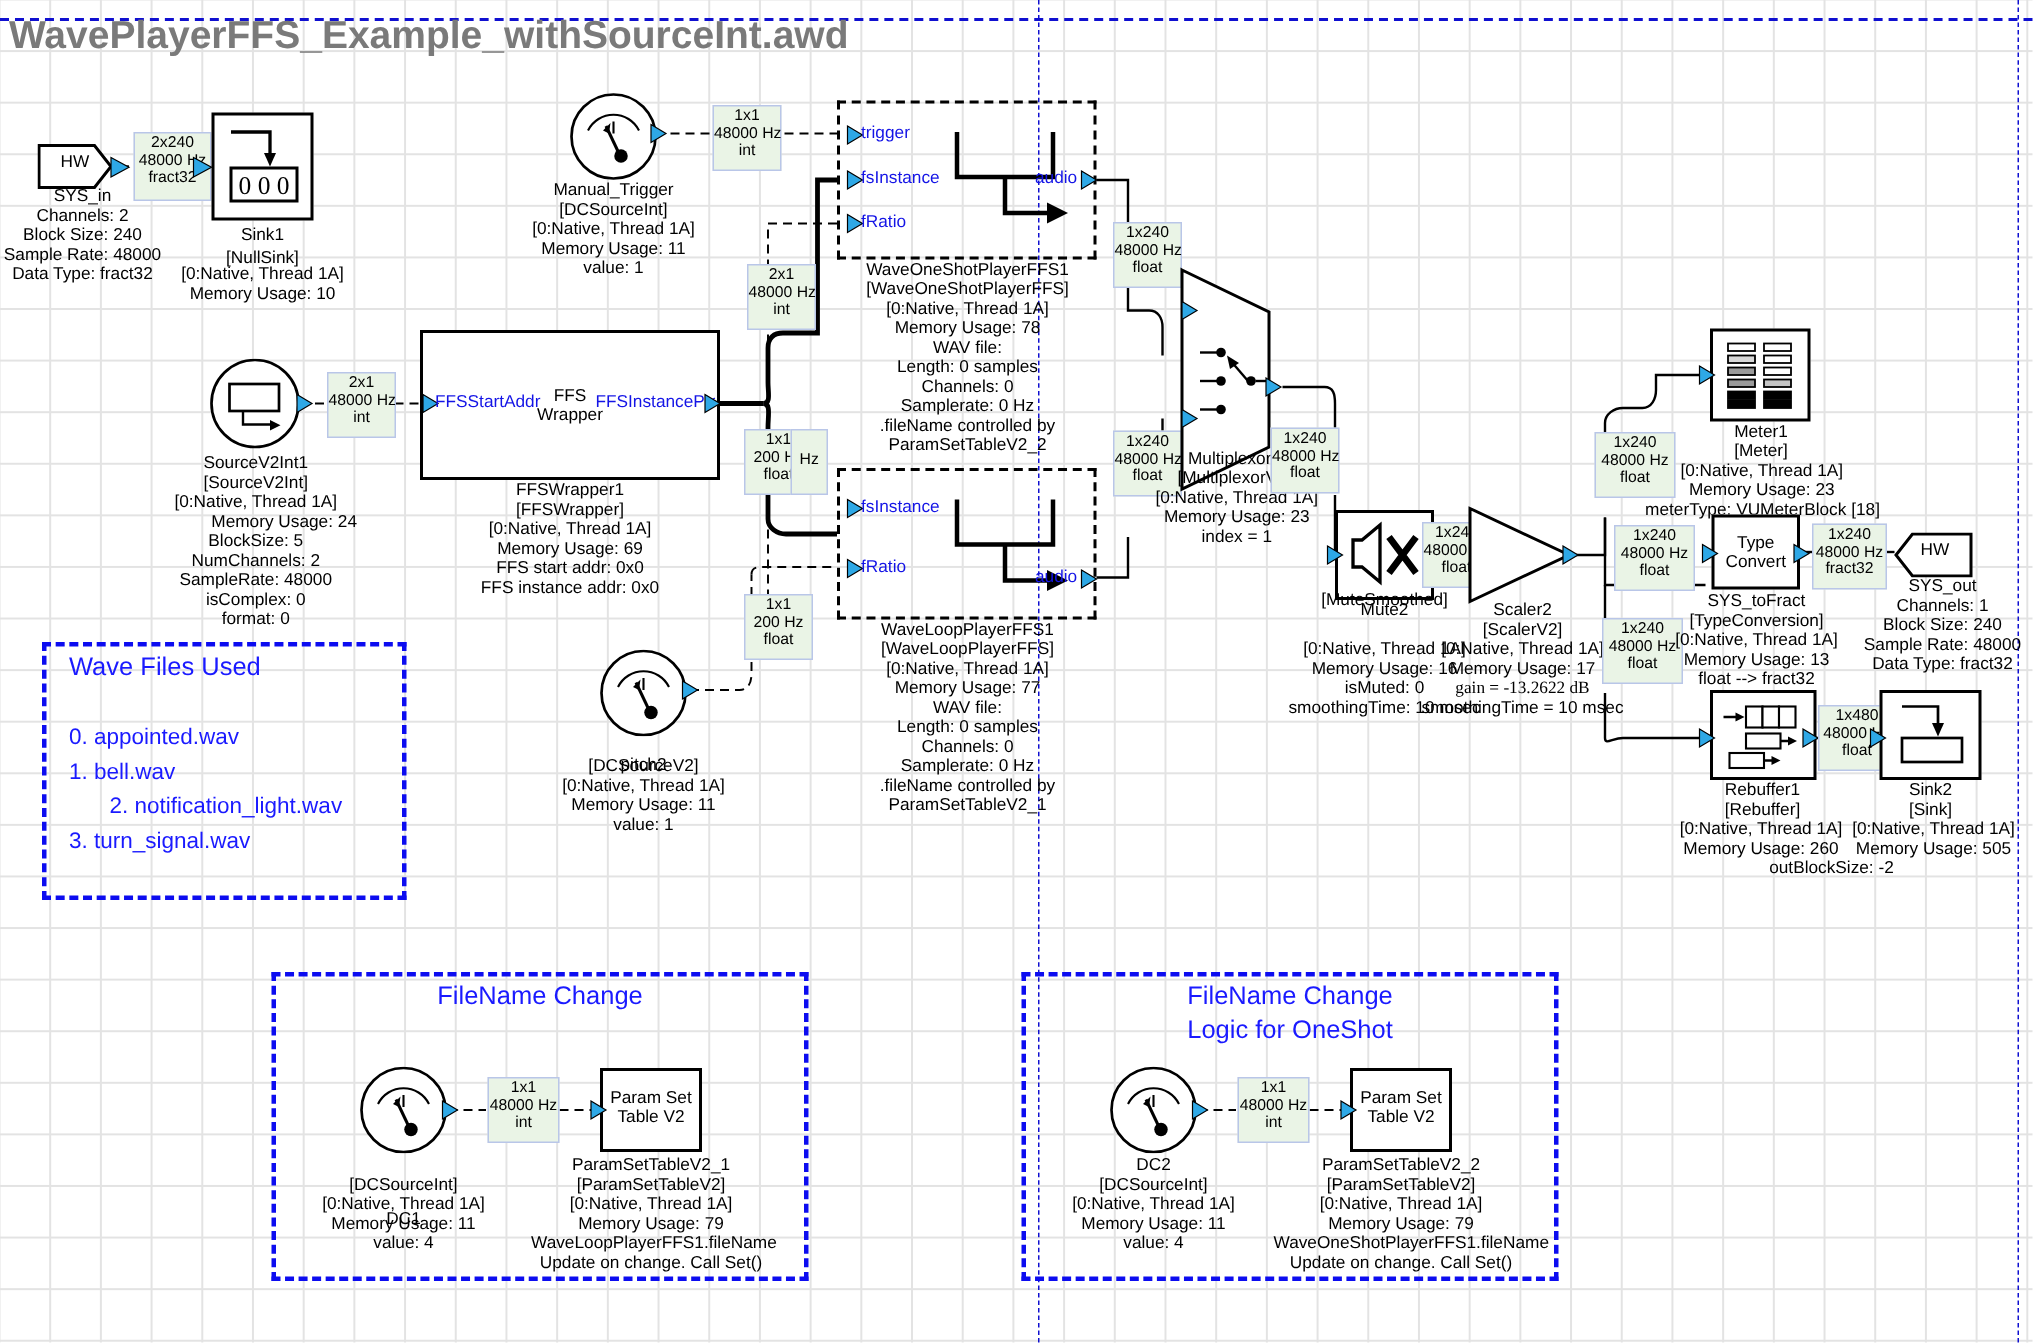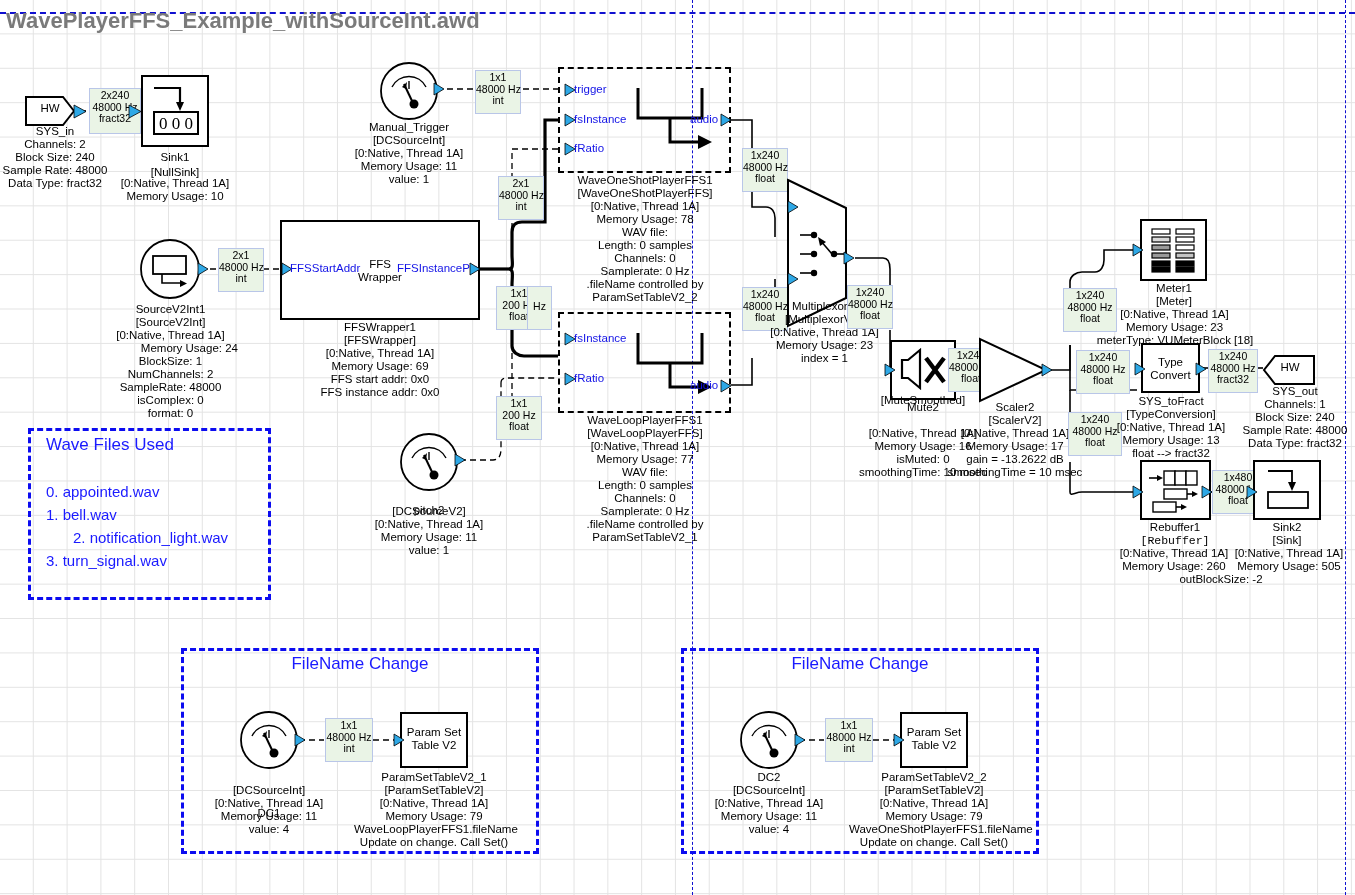--- a/index.html
+++ b/index.html
@@ -14,21 +14,21 @@
     background-image:
       linear-gradient(to right, #e3e3e3 1px, transparent 1px),
       linear-gradient(to bottom, #e3e3e3 1px, transparent 1px);
     background-size:33.8px 34.4px;
     background-position:-1px -1px;
   }
   .abs{position:absolute;}
   
   #title{
     left:6px;top:8px;
-    font-size:22px;font-weight:bold;color:#7a7a7a;
+    font-size:26px;font-weight:bold;color:#7a7a7a;
     letter-spacing:0px;white-space:nowrap;
   }
   
   .pagebreak-h{
     left:0;top:12px;width:1355px;height:0;
     border-top:2px dashed #1010d0;
   }
   .pagebreak-v{
     top:0;width:0;height:895px;
     border-left:1px dashed #1010d0;
@@ -173,21 +173,21 @@
     <path d="M22,35 L22,44 L42,44" stroke="#000" stroke-width="1.6" fill="none"></path>
     <path d="M40,41 L47,44.5 L40,48 Z" fill="#000"></path>
   </svg>
   <svg class="abs" style="left:196px;top:262px;width:14px;height:14px;">
       <path class="arrowp" d="M2,1 L12,7 L2,13 Z"></path>
     </svg>
   <div class="abs blk-label" style="left:108px;top:303px;width:125px;">SourceV2Int1</div>
   <div class="abs blk-label" style="left:108px;top:316px;width:125px;">[SourceV2Int]</div>
   <div class="abs blk-label" style="left:103px;top:329px;width:135px;">[0:Native, Thread 1A]</div>
   <div class="abs blk-label" style="left:103px;top:342px;width:135px;text-align:right;">Memory Usage: 24</div>
-  <div class="abs blk-label" style="left:108px;top:355px;width:125px;">BlockSize: 1</div>
+  <div class="abs blk-label" style="left:108px;top:355px;width:125px;">BlockSize: 5</div>
   <div class="abs blk-label" style="left:108px;top:368px;width:125px;">NumChannels: 2</div>
   <div class="abs blk-label" style="left:108px;top:381px;width:125px;">SampleRate: 48000</div>
   <div class="abs blk-label" style="left:108px;top:394px;width:125px;">isComplex: 0</div>
   <div class="abs blk-label" style="left:108px;top:407px;width:125px;">format: 0</div>
 
   <div class="abs sig" style="left:218px;top:248px;width:46px;height:44px;">
     <div>2x1</div>
     <div>48000 Hz</div>
     <div>int</div>
   </div>
@@ -403,21 +403,21 @@
   <svg class="abs" style="left:978px;top:337px;width:72px;height:68px;">
     <path d="M2,2 L2,64 L68,33 Z" fill="#fff" stroke="#000" stroke-width="2"></path>
   </svg>
   <svg class="abs" style="left:1040px;top:363px;width:14px;height:14px;">
       <path class="arrowp" d="M2,1 L12,7 L2,13 Z"></path>
     </svg>
   <div class="abs blk-label" style="left:985px;top:401px;width:60px;">Scaler2</div>
   <div class="abs blk-label" style="left:975px;top:414px;width:80px;">[ScalerV2]</div>
   <div class="abs blk-label" style="left:950px;top:427px;width:130px;">[0:Native, Thread 1A]</div>
   <div class="abs blk-label" style="left:950px;top:440px;width:130px;">Memory Usage: 17</div>
-  <div class="abs blk-label" style="left:950px;top:453px;width:130px;">gain = -13.2622 dB</div>
+  <div class="abs blk-label" style="left:950px;top:453px;width:130px;font-family:Liberation Serif, serif;">gain = -13.2622 dB</div>
   <div class="abs blk-label" style="left:935px;top:466px;width:160px;">smoothingTime = 10 msec</div>
 
   <div class="abs sig" style="left:1063px;top:288px;width:54px;height:44px;">
     <div>1x240</div>
     <div>48000 Hz</div>
     <div>float</div>
   </div>
 
   <div class="abs sig" style="left:1076px;top:350px;width:54px;height:44px;">
     <div>1x240</div>
@@ -502,21 +502,21 @@
     <path d="M31,41 L38,41" stroke="#000" stroke-width="1.6"></path>
     <path d="M36,38 L42,41 L36,44 Z" fill="#000"></path>
   </svg>
   <svg class="abs" style="left:1131px;top:485px;width:14px;height:14px;">
       <path class="arrowp" d="M2,1 L12,7 L2,13 Z"></path>
     </svg>
   <svg class="abs" style="left:1200px;top:485px;width:14px;height:14px;">
       <path class="arrowp" d="M2,1 L12,7 L2,13 Z"></path>
     </svg>
   <div class="abs blk-label" style="left:1135px;top:521px;width:80px;">Rebuffer1</div>
-  <div class="abs blk-label" style="left:1135px;top:534px;width:80px;font-family:Liberation Mono, monospace;">[Rebuffer]</div>
+  <div class="abs blk-label" style="left:1135px;top:534px;width:80px;">[Rebuffer]</div>
   <div class="abs blk-label" style="left:1110px;top:547px;width:128px;">[0:Native, Thread 1A]</div>
   <div class="abs blk-label b" style="left:1110px;top:560px;width:128px;">Memory Usage: 260</div>
   <div class="abs blk-label" style="left:1171px;top:573px;width:100px;">outBlockSize: -2</div>
 
   <div class="abs sig" style="left:1212px;top:470px;width:52px;height:44px;">
     <div>1x480</div>
     <div>48000 Hz</div>
     <div>float</div>
   </div>
 
@@ -575,20 +575,21 @@
     </svg>
   <div class="abs blk-label" style="left:374px;top:771px;width:120px;">ParamSetTableV2_1</div>
   <div class="abs blk-label" style="left:374px;top:784px;width:120px;">[ParamSetTableV2]</div>
   <div class="abs blk-label" style="left:369px;top:797px;width:130px;">[0:Native, Thread 1A]</div>
   <div class="abs blk-label b" style="left:369px;top:810px;width:130px;">Memory Usage: 79</div>
   <div class="abs blk-label" style="left:354px;top:823px;width:160px;">WaveLoopPlayerFFS1.fileName</div>
   <div class="abs blk-label" style="left:354px;top:836px;width:160px;">Update on change. Call Set()</div>
 
   <div class="abs comment" style="left:681px;top:648px;width:358px;height:206px;"></div>
   <div class="abs comment-title" style="left:681px;top:653px;width:358px;text-align:center;">FileName Change</div>
+  <div class="abs comment-title" style="left:681px;top:676px;width:358px;text-align:center;">Logic for OneShot</div>
 
   <svg class="abs" style="left:740px;top:711px;width:58px;height:58px;">
     <circle cx="29" cy="29" r="28" fill="#fff" stroke="#000" stroke-width="1.8"></circle>
     <path d="M12,25 A19,19 0 0 1 46,25" stroke="#000" stroke-width="1.4" fill="none"></path>
     <path d="M29,19 L29,27" stroke="#000" stroke-width="1.4"></path>
     <path d="M33,41 L24,22" stroke="#000" stroke-width="2"></path>
     <path d="M27,20 L22,25 L26,27 Z" fill="#000"></path>
     <circle cx="34" cy="42" r="4.5" fill="#000"></circle>
   </svg>
   <svg class="abs" style="left:793px;top:733px;width:14px;height:14px;">

